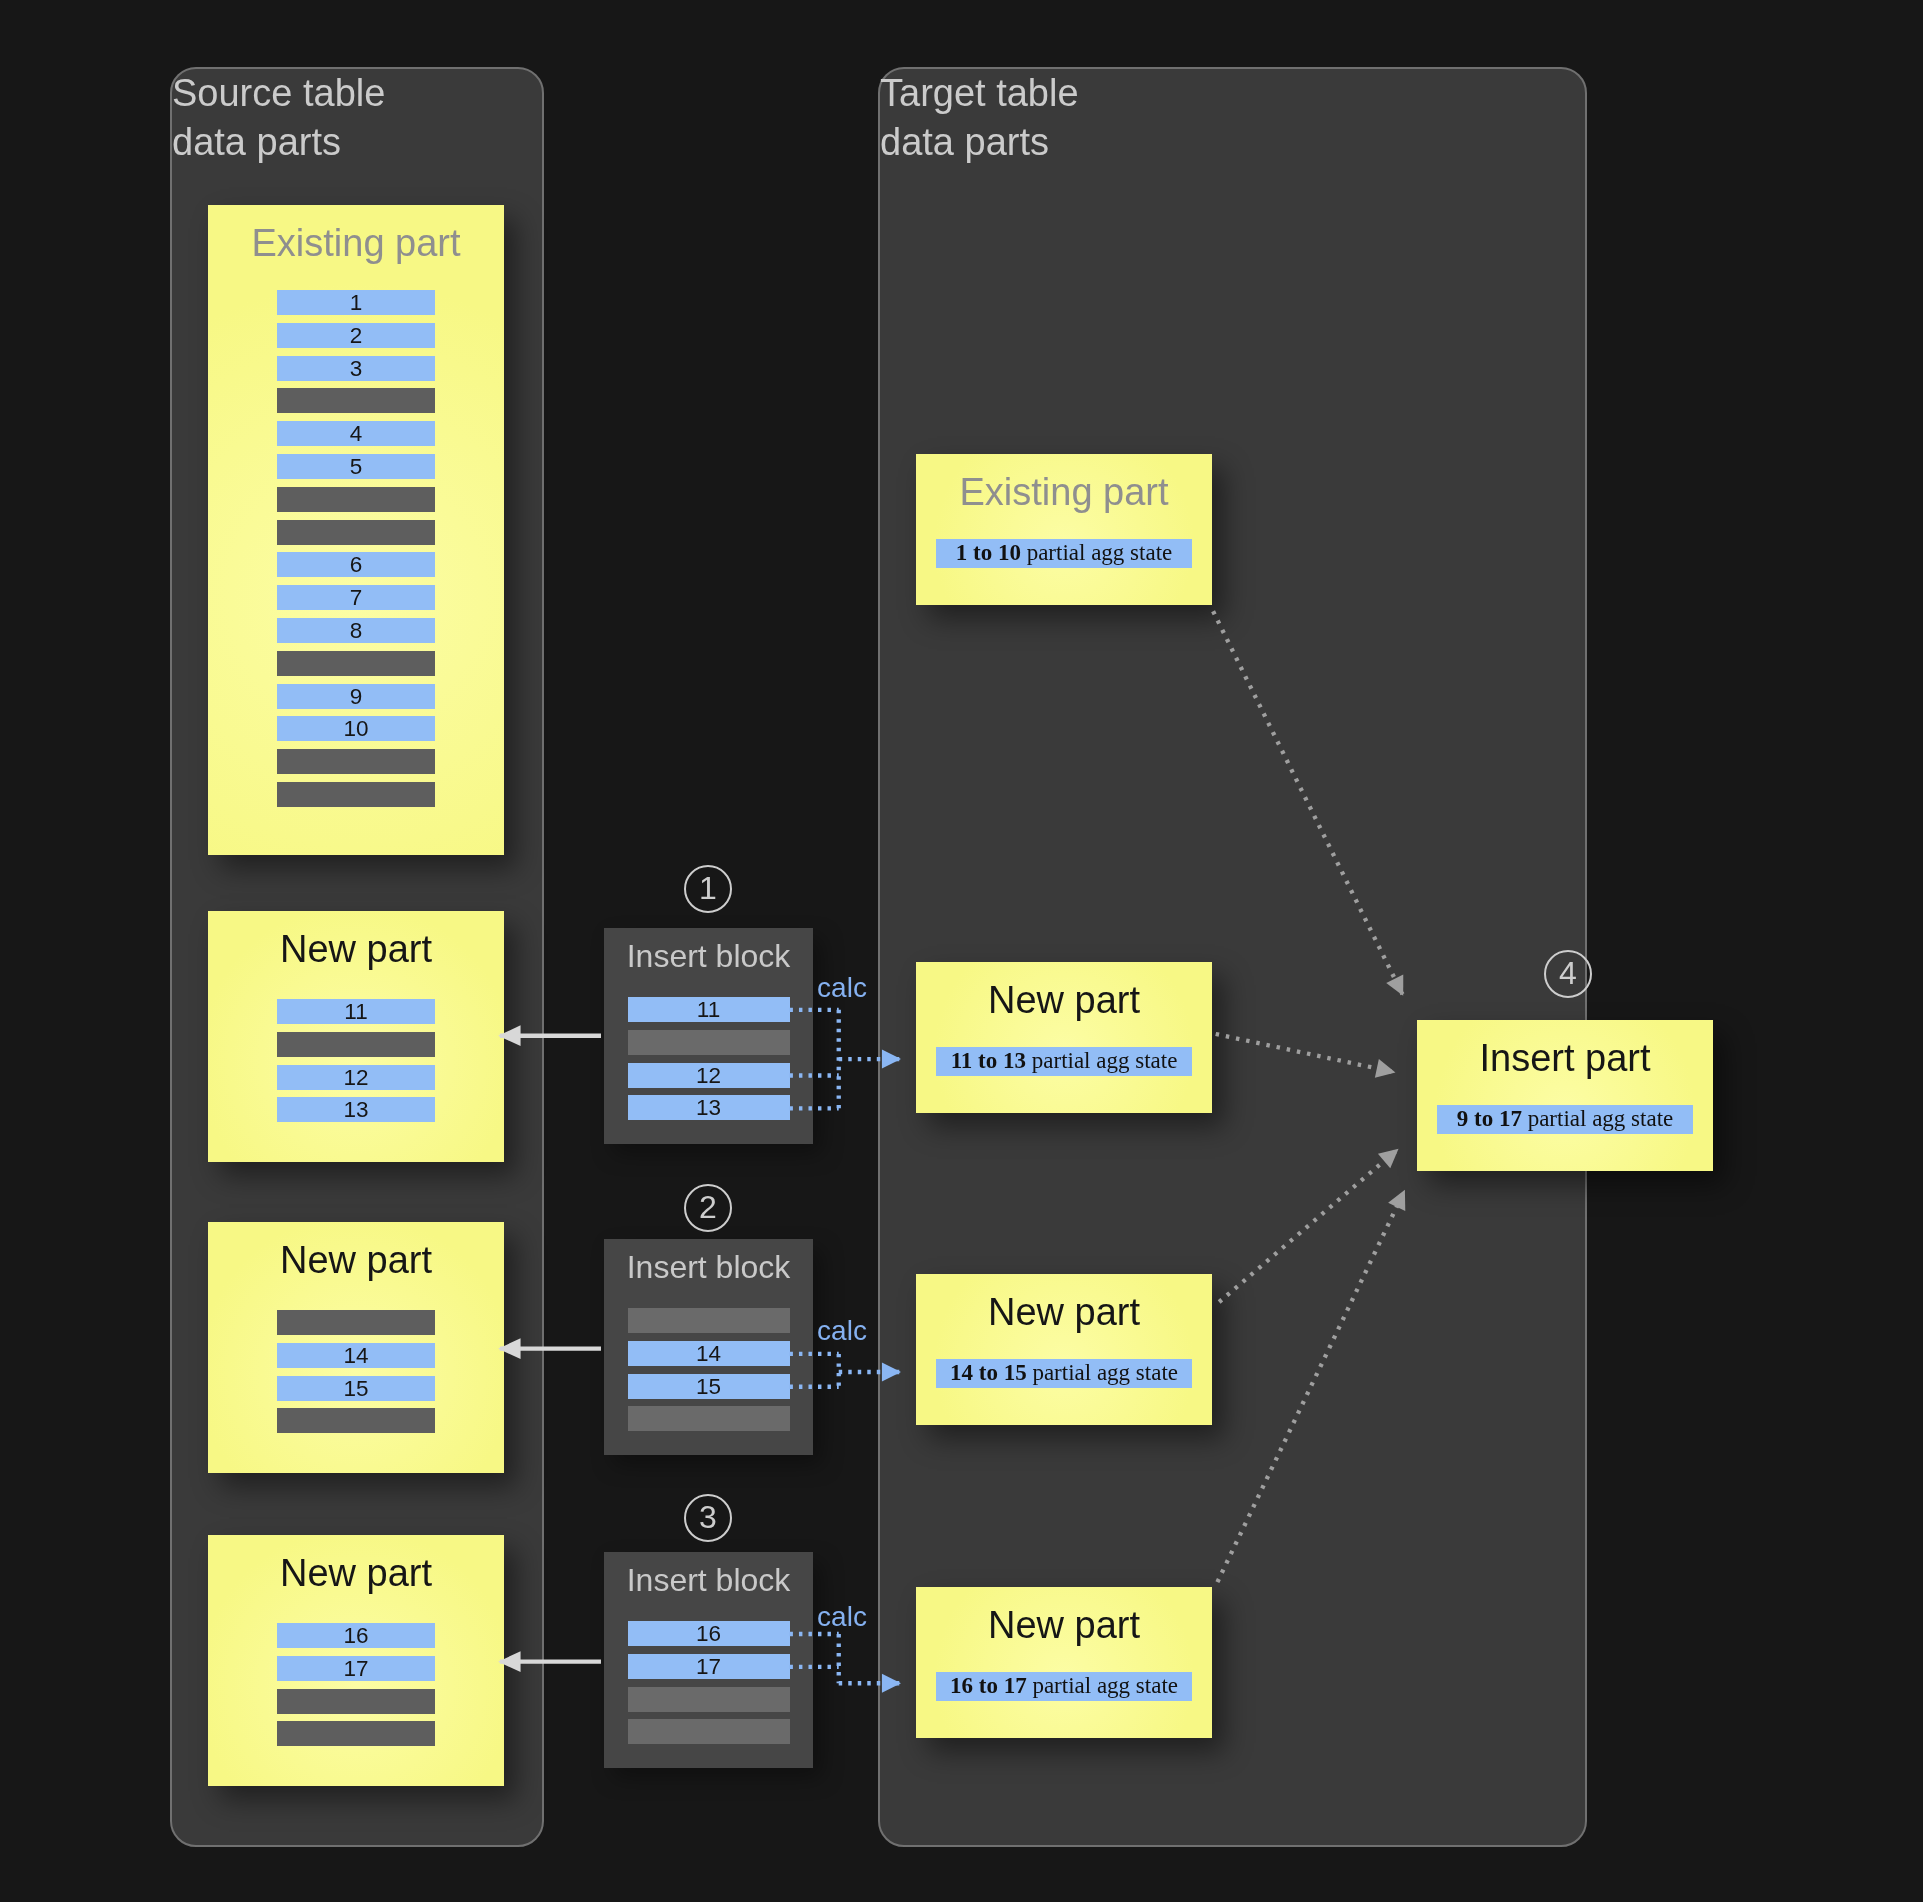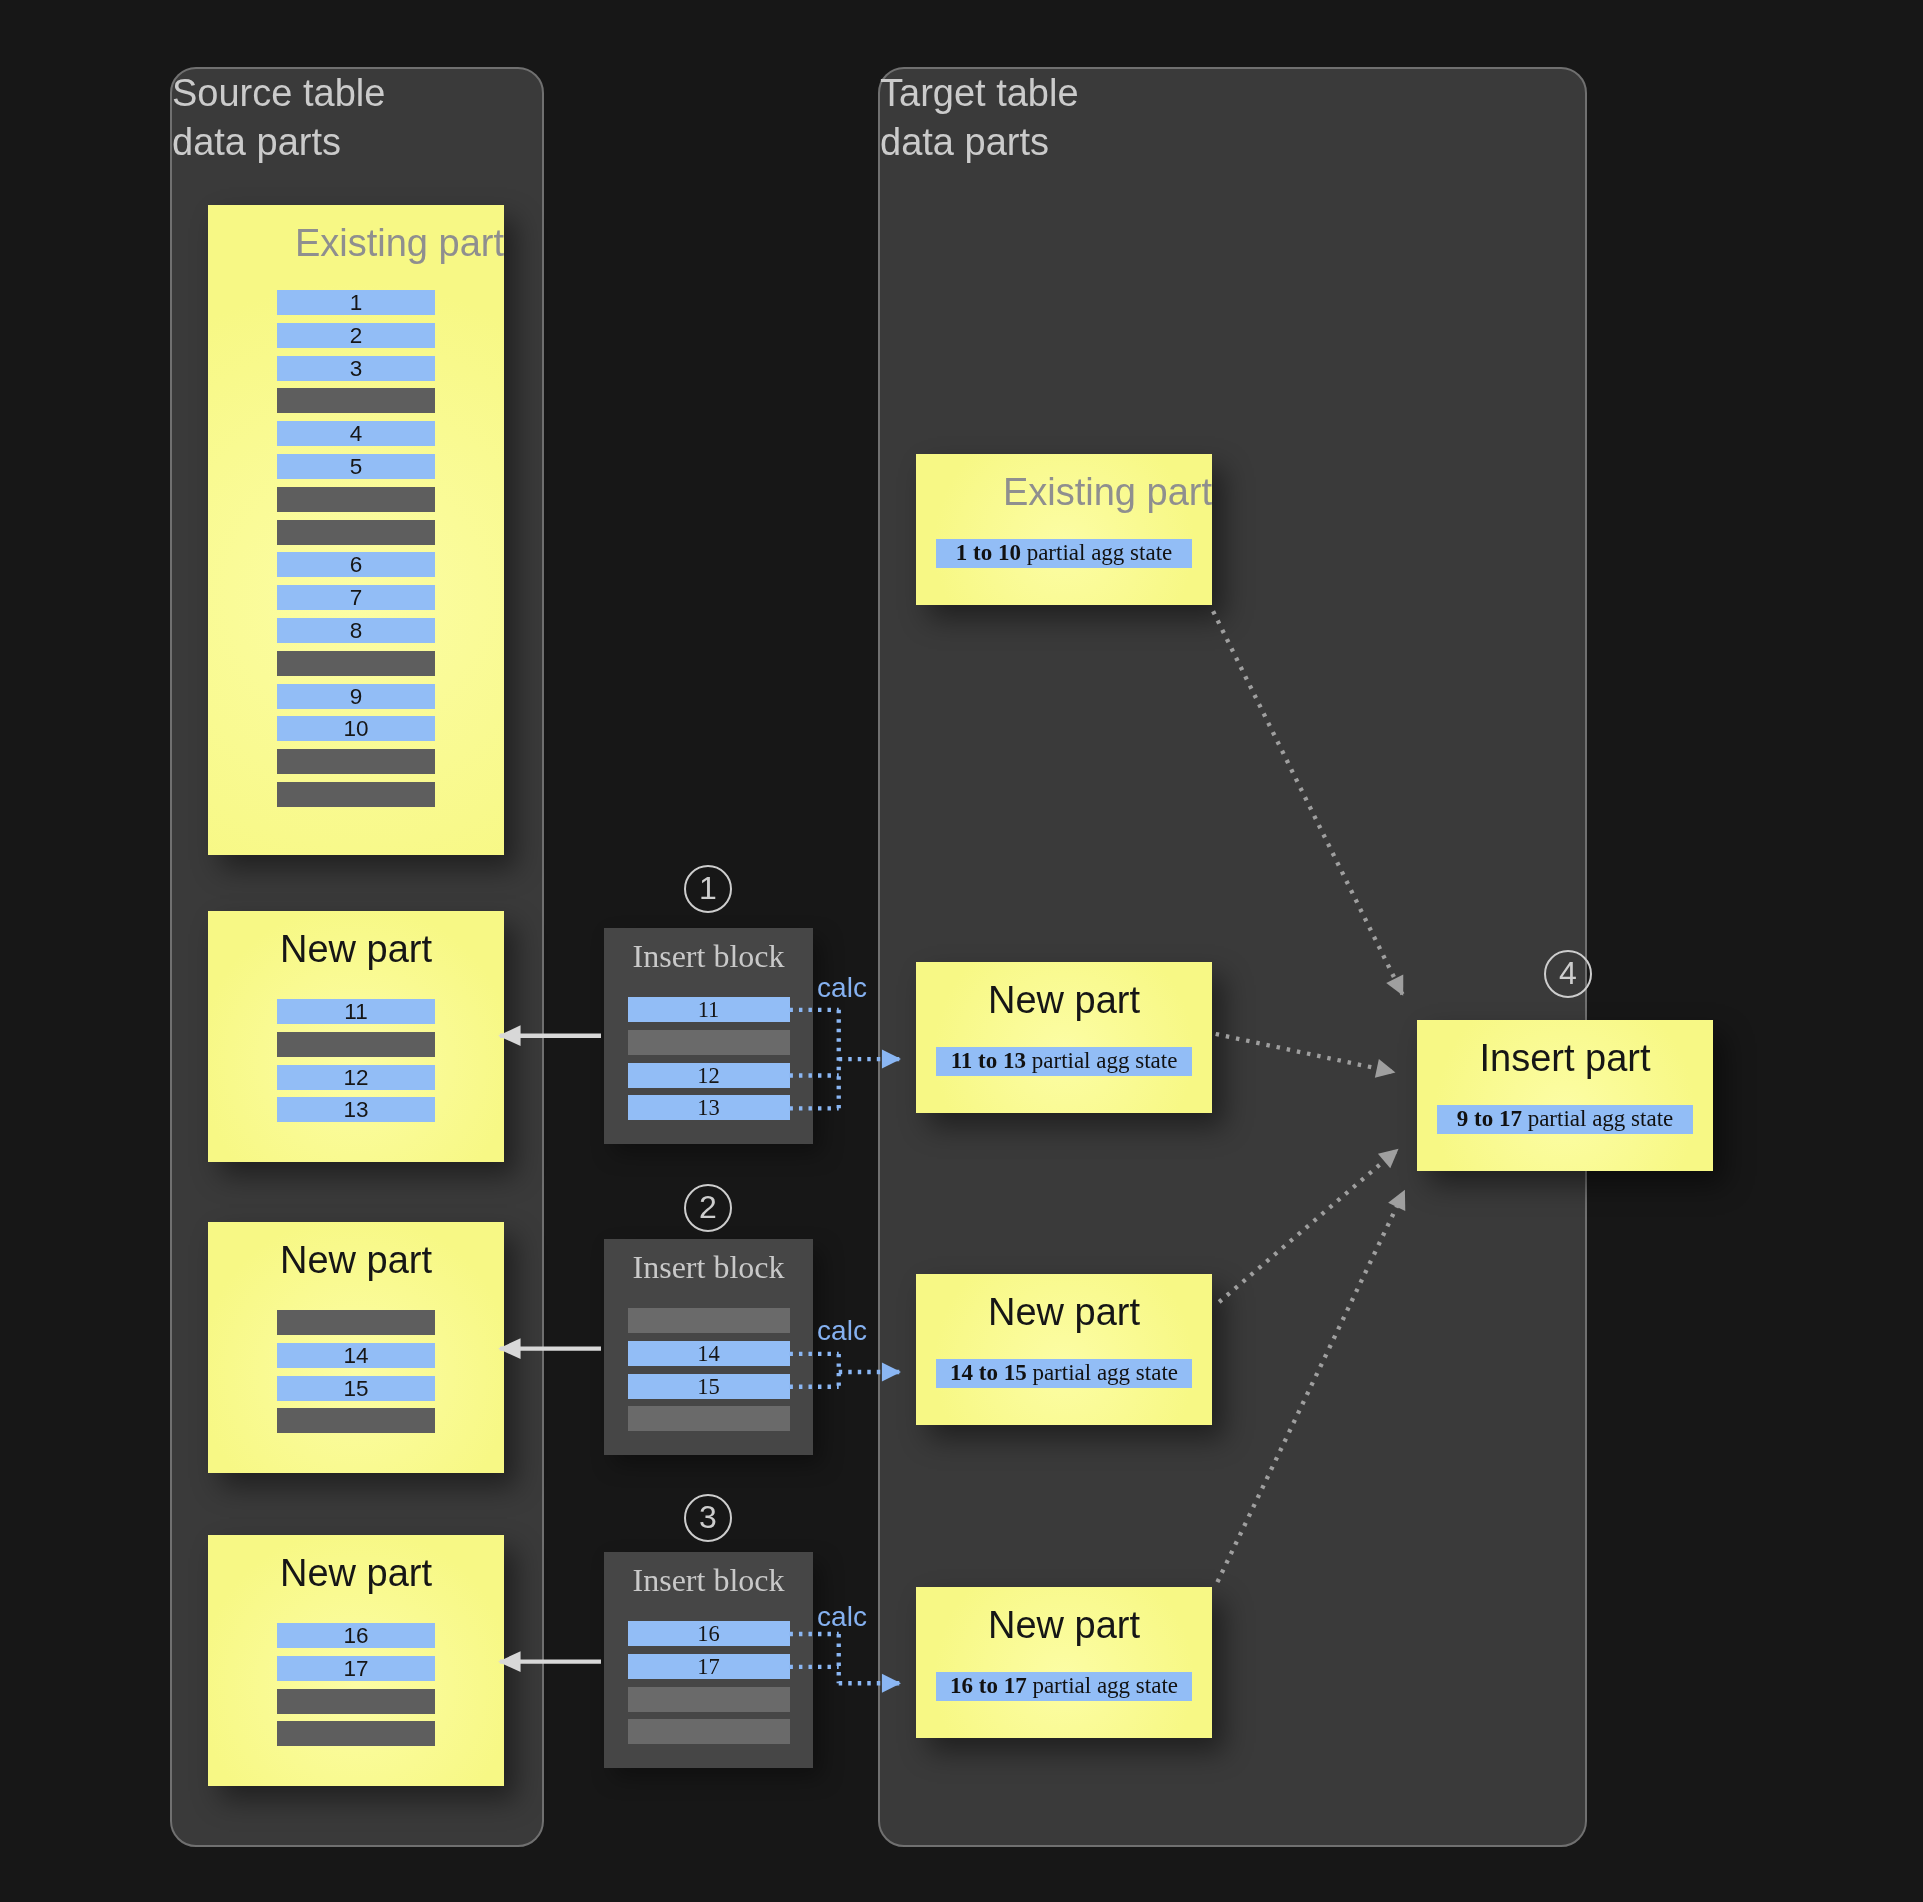--- a/index.html
+++ b/index.html
@@ -22,41 +22,41 @@
   }
   .part-box{
     position:absolute;box-sizing:border-box;
     background:radial-gradient(circle at 50% 60%, #fcfda4 0%, #f7f885 75%);
     box-shadow:12px 14px 26px rgba(0,0,0,.45);
   }
   .part-title{
     position:absolute;top:17.3px;left:0;right:0;
     text-align:center;font-size:38px;color:#161616;
   }
-  .part-title.muted{color:#8f8f8f;text-align:right;}
+  .part-title.muted{color:#8f8f8f;}
   .rows{position:absolute;left:0;right:0;}
   .row{
     width:158px;height:25px;margin:0 auto 7.8px auto;
     background:#92bdf6;
     font-size:22.5px;line-height:25px;text-align:center;color:#161616;
   }
   .row.filler{background:#5e5e5e;}
   
   .src-box{left:208px;width:296px;}
   #src-existing{top:205px;height:650px;}
   #src-existing .rows{top:85px;}
   .src-new{height:251px;}
   #src-new-1{top:911px;}
   #src-new-2{top:1222px;}
   #src-new-3{top:1535px;}
   .src-new .rows{top:88px;}
   
   .insert-block{
     position:absolute;left:604px;width:209px;height:216px;
-    background:#464646;box-shadow:8.6px 10.4px 21px rgba(0,0,0,.35);font-family:Liberation Serif, serif;
+    background:#464646;box-shadow:8.6px 10.4px 21px rgba(0,0,0,.35);
   }
   #insert-1{top:928px;} #insert-2{top:1239px;} #insert-3{top:1552px;}
   .insert-title{
     position:absolute;top:10.4px;left:0;right:0;
     text-align:center;font-size:32px;color:#c9c9c9;
   }
   .insert-block .rows{top:69px;}
   .insert-block .row{width:162px;}
   .insert-block .row.filler{background:#6a6a6a;}
   

